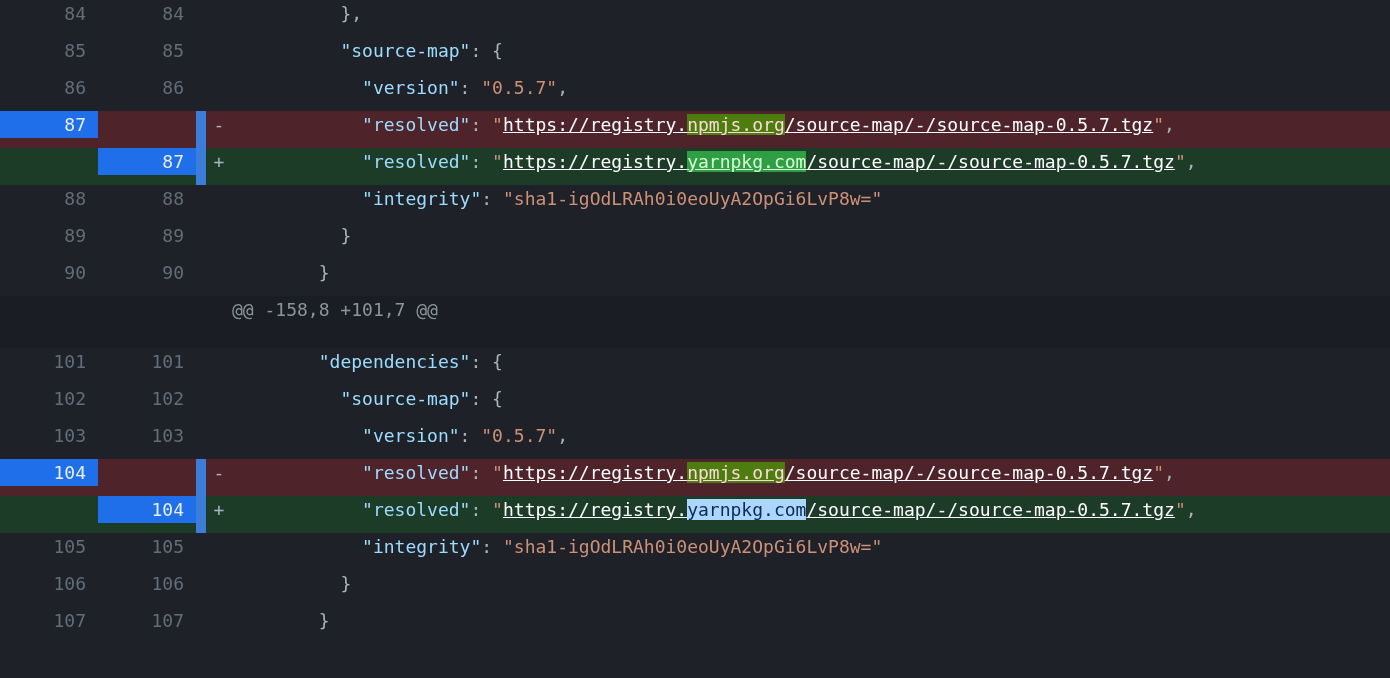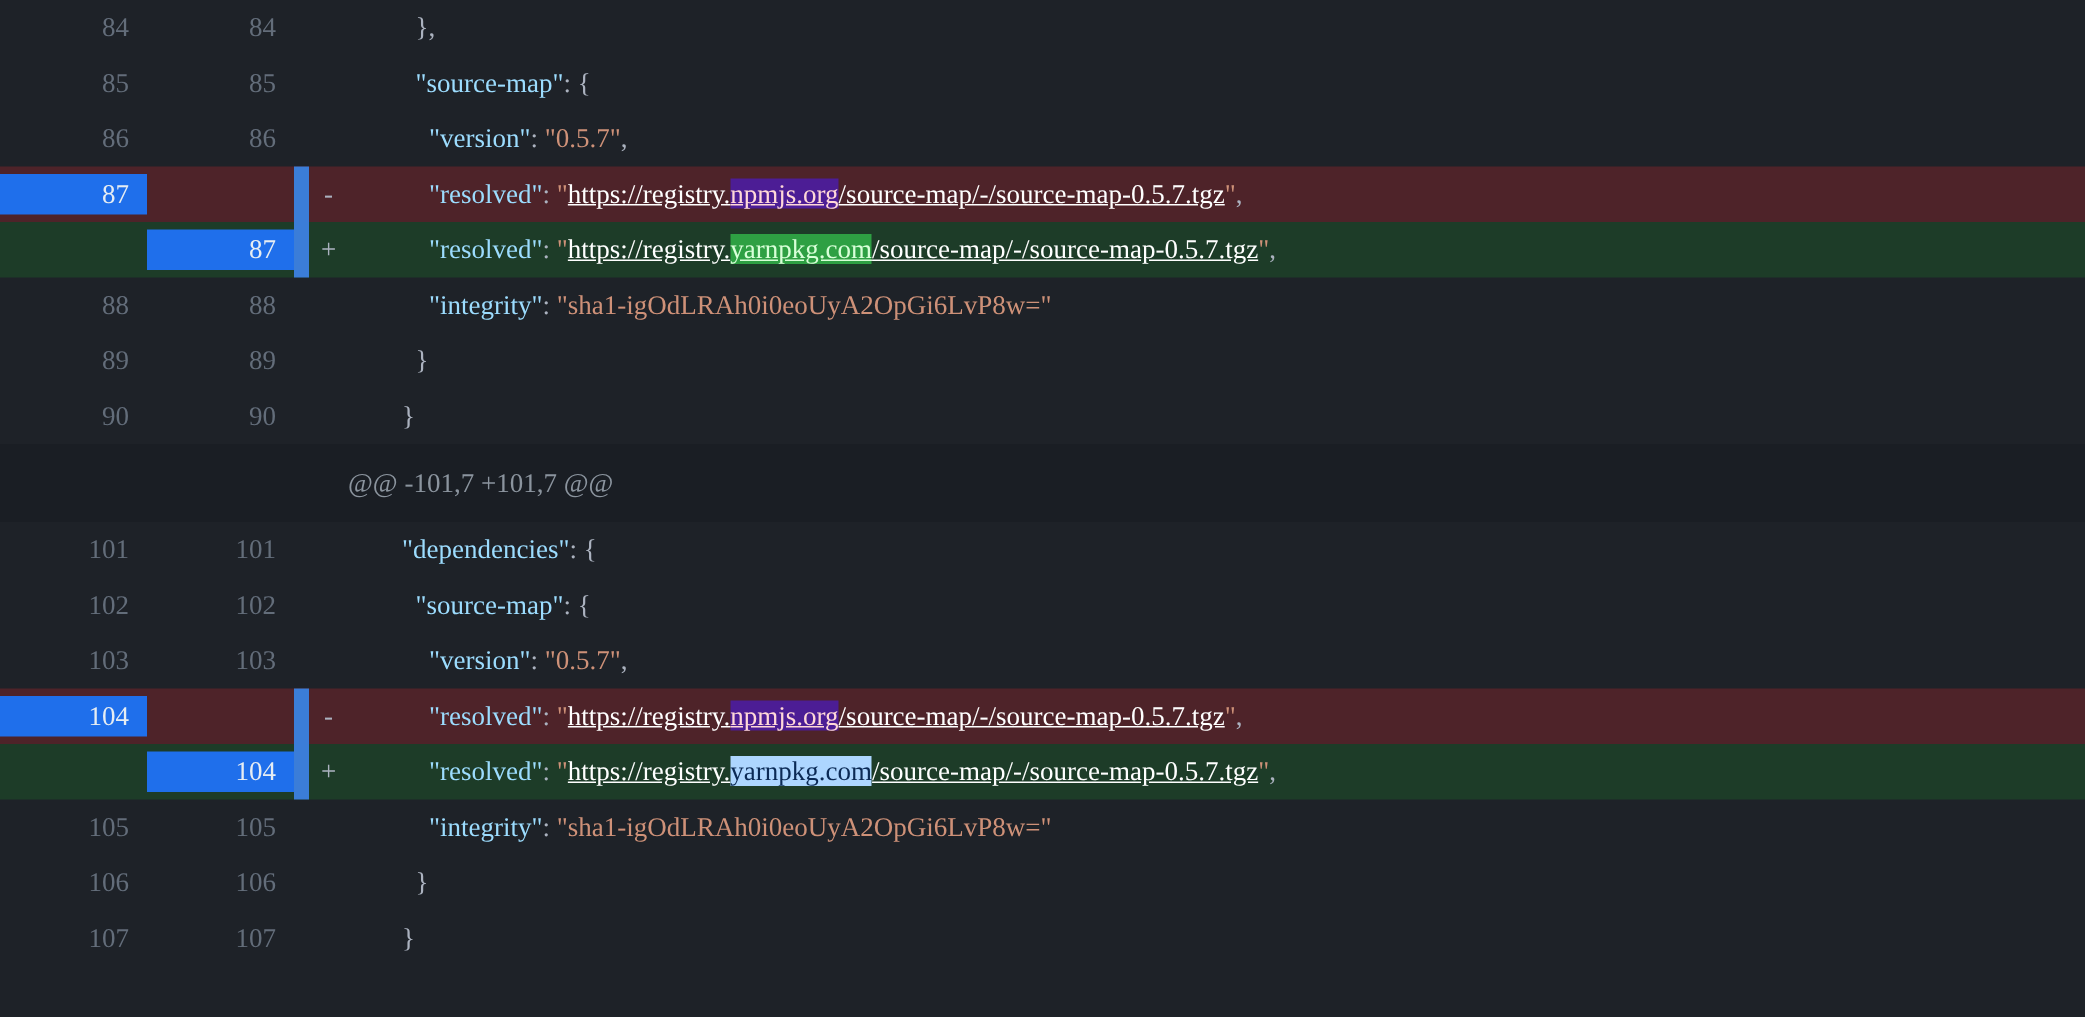--- a/index.html
+++ b/index.html
@@ -12,23 +12,22 @@
   overflow: hidden;
 }
 .diff-container {
   width: 1390px;
   height: 678px;
   overflow: hidden;
 }
 .diff-row {
   display: flex;
   height: 37px;
-  align-items: center;
+  align-items: flex-start;
   white-space: pre;
-  font-family: Liberation Serif, serif;
 }
 .diff-row.hunk {
   background: #1a1e24;
   height: 52px;
 }
 .gutter {
   display: flex;
   flex-shrink: 0;
 }
 .gutter-col {
@@ -67,21 +66,21 @@
 }
 .diff-row.deletion { background: #4e2329; }
 .diff-row.addition { background: #1d3c28; }
 
 .key { color: #9cdcfe; }
 .punc { color: #abb2bf; }
 .str { color: #ce9178; }
 .url { color: #ffffff; text-decoration: underline; }
 
 .word-del {
-  background: #4c1d95;
+  background: #4d7c0f;
   color: #ffd8d8;
   text-decoration: underline;
 }
 .word-add {
   background: #2ea043;
   color: #d8ffd8;
   text-decoration: underline;
 }
 .word-sel {
   background: #add6ff;
@@ -98,21 +97,21 @@
 
 <div class="diff-container" id="diff-root">
     <div class="diff-row"><div class="gutter"><span class="gutter-col">84</span><span class="gutter-col">84</span></div><div class="marker"></div><span class="sign"> </span><div class="code">          <span class="punc">},</span></div></div>
     <div class="diff-row"><div class="gutter"><span class="gutter-col">85</span><span class="gutter-col">85</span></div><div class="marker"></div><span class="sign"> </span><div class="code">          <span class="key">"source-map"</span><span class="punc">: {</span></div></div>
     <div class="diff-row"><div class="gutter"><span class="gutter-col">86</span><span class="gutter-col">86</span></div><div class="marker"></div><span class="sign"> </span><div class="code">            <span class="key">"version"</span><span class="punc">: </span><span class="str">"0.5.7"</span><span class="punc">,</span></div></div>
     <div class="diff-row deletion"><div class="gutter"><span class="gutter-col highlight-old">87</span><span class="gutter-col"> </span></div><div class="marker blue"></div><span class="sign">-</span><div class="code">            <span class="key">"resolved"</span><span class="punc">: </span><span class="str">"</span><span class="url">https://registry.</span><span class="word-del">npmjs.org</span><span class="url">/source-map/-/source-map-0.5.7.tgz</span><span class="str">"</span><span class="punc">,</span></div></div>
     <div class="diff-row addition"><div class="gutter"><span class="gutter-col"> </span><span class="gutter-col highlight-new">87</span></div><div class="marker blue"></div><span class="sign">+</span><div class="code">            <span class="key">"resolved"</span><span class="punc">: </span><span class="str">"</span><span class="url">https://registry.</span><span class="word-add">yarnpkg.com</span><span class="url">/source-map/-/source-map-0.5.7.tgz</span><span class="str">"</span><span class="punc">,</span></div></div>
     <div class="diff-row"><div class="gutter"><span class="gutter-col">88</span><span class="gutter-col">88</span></div><div class="marker"></div><span class="sign"> </span><div class="code">            <span class="key">"integrity"</span><span class="punc">: </span><span class="str">"sha1-igOdLRAh0i0eoUyA2OpGi6LvP8w="</span></div></div>
     <div class="diff-row"><div class="gutter"><span class="gutter-col">89</span><span class="gutter-col">89</span></div><div class="marker"></div><span class="sign"> </span><div class="code">          <span class="punc">}</span></div></div>
     <div class="diff-row"><div class="gutter"><span class="gutter-col">90</span><span class="gutter-col">90</span></div><div class="marker"></div><span class="sign"> </span><div class="code">        <span class="punc">}</span></div></div>
-    <div class="diff-row hunk"><div class="gutter"><span class="gutter-col"> </span><span class="gutter-col"> </span></div><span class="marker"> </span><span class="sign"> </span><span class="code">@@ -101,7 +101,7 @@</span></div>
+    <div class="diff-row hunk"><div class="gutter"><span class="gutter-col"> </span><span class="gutter-col"> </span></div><span class="marker"> </span><span class="sign"> </span><span class="code">@@ -158,8 +101,7 @@</span></div>
     <div class="diff-row"><div class="gutter"><span class="gutter-col">101</span><span class="gutter-col">101</span></div><div class="marker"></div><span class="sign"> </span><div class="code">        <span class="key">"dependencies"</span><span class="punc">: {</span></div></div>
     <div class="diff-row"><div class="gutter"><span class="gutter-col">102</span><span class="gutter-col">102</span></div><div class="marker"></div><span class="sign"> </span><div class="code">          <span class="key">"source-map"</span><span class="punc">: {</span></div></div>
     <div class="diff-row"><div class="gutter"><span class="gutter-col">103</span><span class="gutter-col">103</span></div><div class="marker"></div><span class="sign"> </span><div class="code">            <span class="key">"version"</span><span class="punc">: </span><span class="str">"0.5.7"</span><span class="punc">,</span></div></div>
     <div class="diff-row deletion"><div class="gutter"><span class="gutter-col highlight-old">104</span><span class="gutter-col"> </span></div><div class="marker blue"></div><span class="sign">-</span><div class="code">            <span class="key">"resolved"</span><span class="punc">: </span><span class="str">"</span><span class="url">https://registry.</span><span class="word-del">npmjs.org</span><span class="url">/source-map/-/source-map-0.5.7.tgz</span><span class="str">"</span><span class="punc">,</span></div></div>
     <div class="diff-row addition"><div class="gutter"><span class="gutter-col"> </span><span class="gutter-col highlight-new">104</span></div><div class="marker blue"></div><span class="sign">+</span><div class="code">            <span class="key">"resolved"</span><span class="punc">: </span><span class="str">"</span><span class="url">https://registry.</span><span class="word-sel">yarnpkg.com</span><span class="url">/source-map/-/source-map-0.5.7.tgz</span><span class="str">"</span><span class="punc">,</span></div></div>
     <div class="diff-row"><div class="gutter"><span class="gutter-col">105</span><span class="gutter-col">105</span></div><div class="marker"></div><span class="sign"> </span><div class="code">            <span class="key">"integrity"</span><span class="punc">: </span><span class="str">"sha1-igOdLRAh0i0eoUyA2OpGi6LvP8w="</span></div></div>
     <div class="diff-row"><div class="gutter"><span class="gutter-col">106</span><span class="gutter-col">106</span></div><div class="marker"></div><span class="sign"> </span><div class="code">          <span class="punc">}</span></div></div>
     <div class="diff-row"><div class="gutter"><span class="gutter-col">107</span><span class="gutter-col">107</span></div><div class="marker"></div><span class="sign"> </span><div class="code">        <span class="punc">}</span></div></div>
   </div>
 

